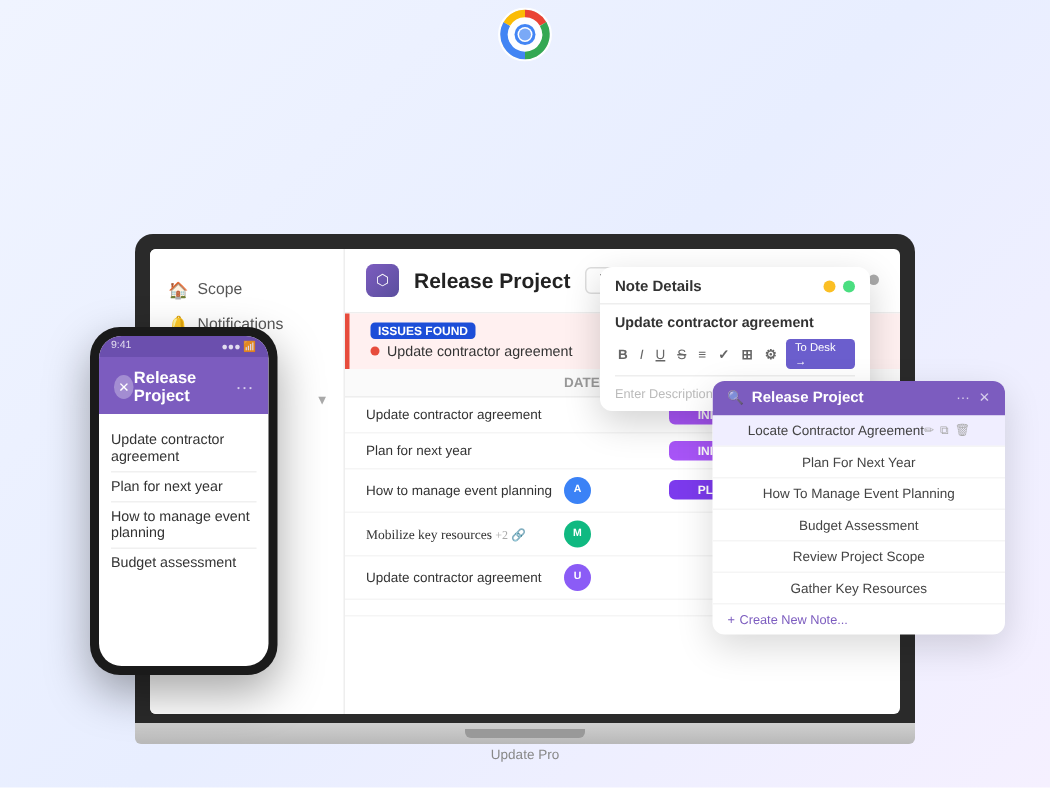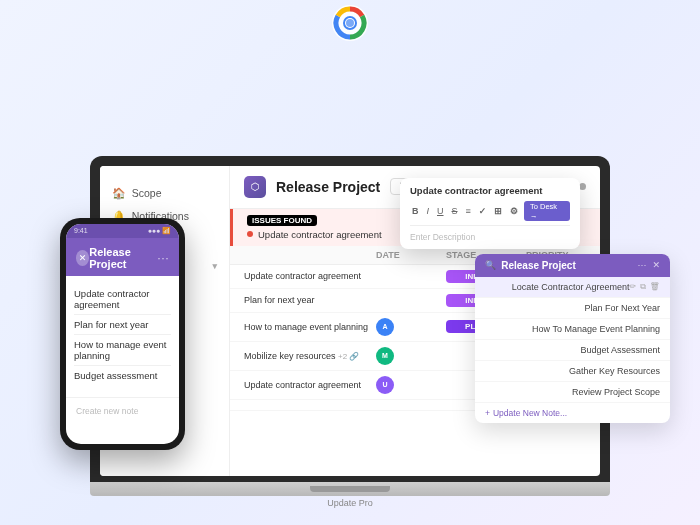--- a/index.html
+++ b/index.html
@@ -181,21 +181,21 @@
       padding: 6px 14px;
       font-size: 9.5px;
       color: #c0392b;
       font-weight: 600;
       display: flex;
       flex-direction: column;
       gap: 3px;
     }
 
     .issue-badge {
-      background: #000000;
+      background: #1d4ed8;
       color: white;
       font-size: 8px;
       padding: 1px 5px;
       border-radius: 3px;
       font-weight: 700;
       display: inline-block;
       width: fit-content;
     }
 
     .issue-task {
@@ -476,21 +476,21 @@
       cursor: pointer;
     }
 
     .search-result-item {
       padding: 5px 10px;
       font-size: 9px;
       color: #444;
       border-bottom: 1px solid #f5f5f5;
       display: flex;
       align-items: center;
-      justify-content: flex-end;
+      justify-content: center;
     }
 
     .result-actions {
       display: flex;
       gap: 4px;
       opacity: 0;
     }
 
     .search-result-item:first-child .result-actions { opacity: 1; }
 
@@ -640,21 +640,21 @@
                 <span class="stage-badge badge-initiation">INITIATION</span>
                 <span class="flag-icon">⚑</span>
               </div>
               <div class="table-row">
                 <span style="font-size:9px;color:#333;">How to manage event planning</span>
                 <span><span class="avatar" style="background:#3b82f6;">A</span></span>
                 <span class="stage-badge badge-planning">PLANNING</span>
                 <span class="flag-icon">⚑</span>
               </div>
               <div class="table-row">
-                <span style="font-size:9px;color:#333;">Mobilize key resources <span style="color:#aaa;font-size:8px;">+2 🔗</span></span>
+                <span style="font-size:9px;color:#333;font-family:Liberation Serif, serif;">Mobilize key resources <span style="color:#aaa;font-size:8px;">+2 🔗</span></span>
                 <span><span class="avatar" style="background:#10b981;">M</span></span>
                 <span></span>
                 <span class="flag-icon">⚑</span>
               </div>
               <div class="table-row">
                 <span style="font-size:9px;color:#333;">Update contractor agreement</span>
                 <span><span class="avatar" style="background:#8b5cf6;">U</span></span>
                 <span></span>
                 <span class="flag-icon">⚑</span>
               </div>
@@ -662,20 +662,27 @@
                 
                 
                 
                 
               </div>
             </div>
           </div>
         </div>
 
         <div class="note-popup">
+          <div class="note-popup-header">
+            <span class="note-popup-title">Note Details</span>
+            <div class="note-popup-controls">
+              <div class="ctrl-dot" style="background:#fbbf24;"></div>
+              <div class="ctrl-dot" style="background:#4ade80;"></div>
+            </div>
+          </div>
           <div class="note-content">
             <div class="note-task-title">Update contractor agreement</div>
             <div class="note-toolbar">
               <span class="note-toolbar-btn">B</span>
               <span class="note-toolbar-btn" style="font-style:italic;font-weight:normal;">I</span>
               <span class="note-toolbar-btn" style="text-decoration:underline;font-weight:normal;">U</span>
               <span class="note-toolbar-btn" style="text-decoration:line-through;font-weight:normal;">S</span>
               <span class="note-toolbar-btn">≡</span>
               <span class="note-toolbar-btn">✓</span>
               <span class="note-toolbar-btn">⊞</span>
@@ -704,23 +711,20 @@
         <div class="phone-close-btn">✕</div>
         <span class="phone-project-title">Release Project</span>
         <span class="phone-more-btn">···</span>
       </div>
       <div class="phone-task-list">
         <div class="phone-task">Update contractor agreement</div>
         <div class="phone-task">Plan for next year</div>
         <div class="phone-task">How to manage event planning</div>
         <div class="phone-task">Budget assessment</div>
       </div>
-      <div class="phone-create-note">
-        <span>Create new note</span>
-      </div>
     </div>
   </div>
 
   <div class="search-panel" style="position:absolute;bottom:85px;right:10px;width:195px;z-index:40;">
     <div class="search-panel-header">
       <div style="display:flex;align-items:center;gap:5px;">
         <span style="font-size:9px;color:rgba(255,255,255,0.7);">🔍</span>
         <span class="search-panel-title">Release Project</span>
       </div>
       <div class="search-panel-controls">
@@ -740,25 +744,25 @@
     <div class="search-result-item">
       <span>Plan For Next Year</span>
     </div>
     <div class="search-result-item">
       <span>How To Manage Event Planning</span>
     </div>
     <div class="search-result-item">
       <span>Budget Assessment</span>
     </div>
     <div class="search-result-item">
+      <span>Review Project Scope</span>
+    </div>
+    <div class="search-result-item">
       <span>Gather Key Resources</span>
-    </div>
-    <div class="search-result-item">
-      <span>Review Project Scope</span>
     </div>
 
     <div class="search-create-row">
       <span>+</span>
-      <span>Update New Note...</span>
+      <span>Create New Note...</span>
     </div>
   </div>
 
 </div>
 
 </body></html>

